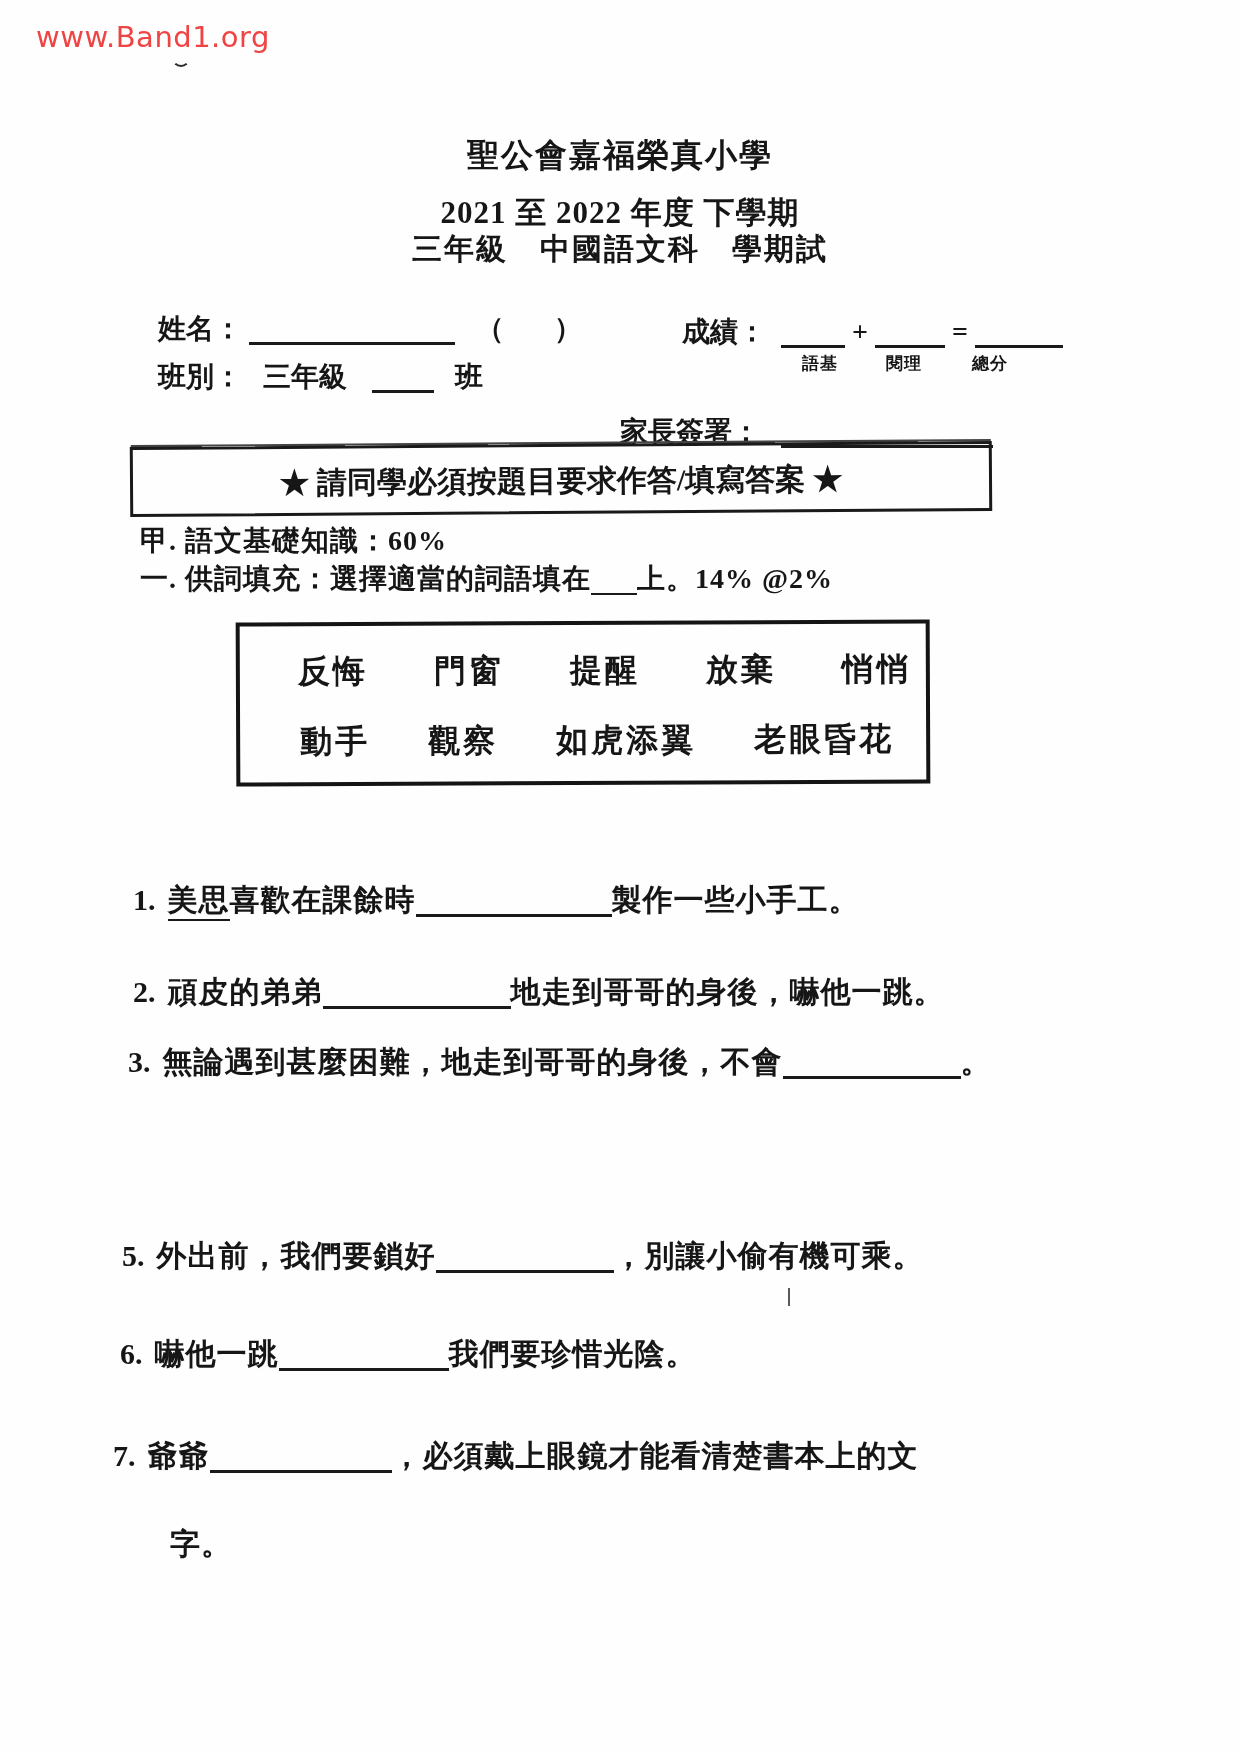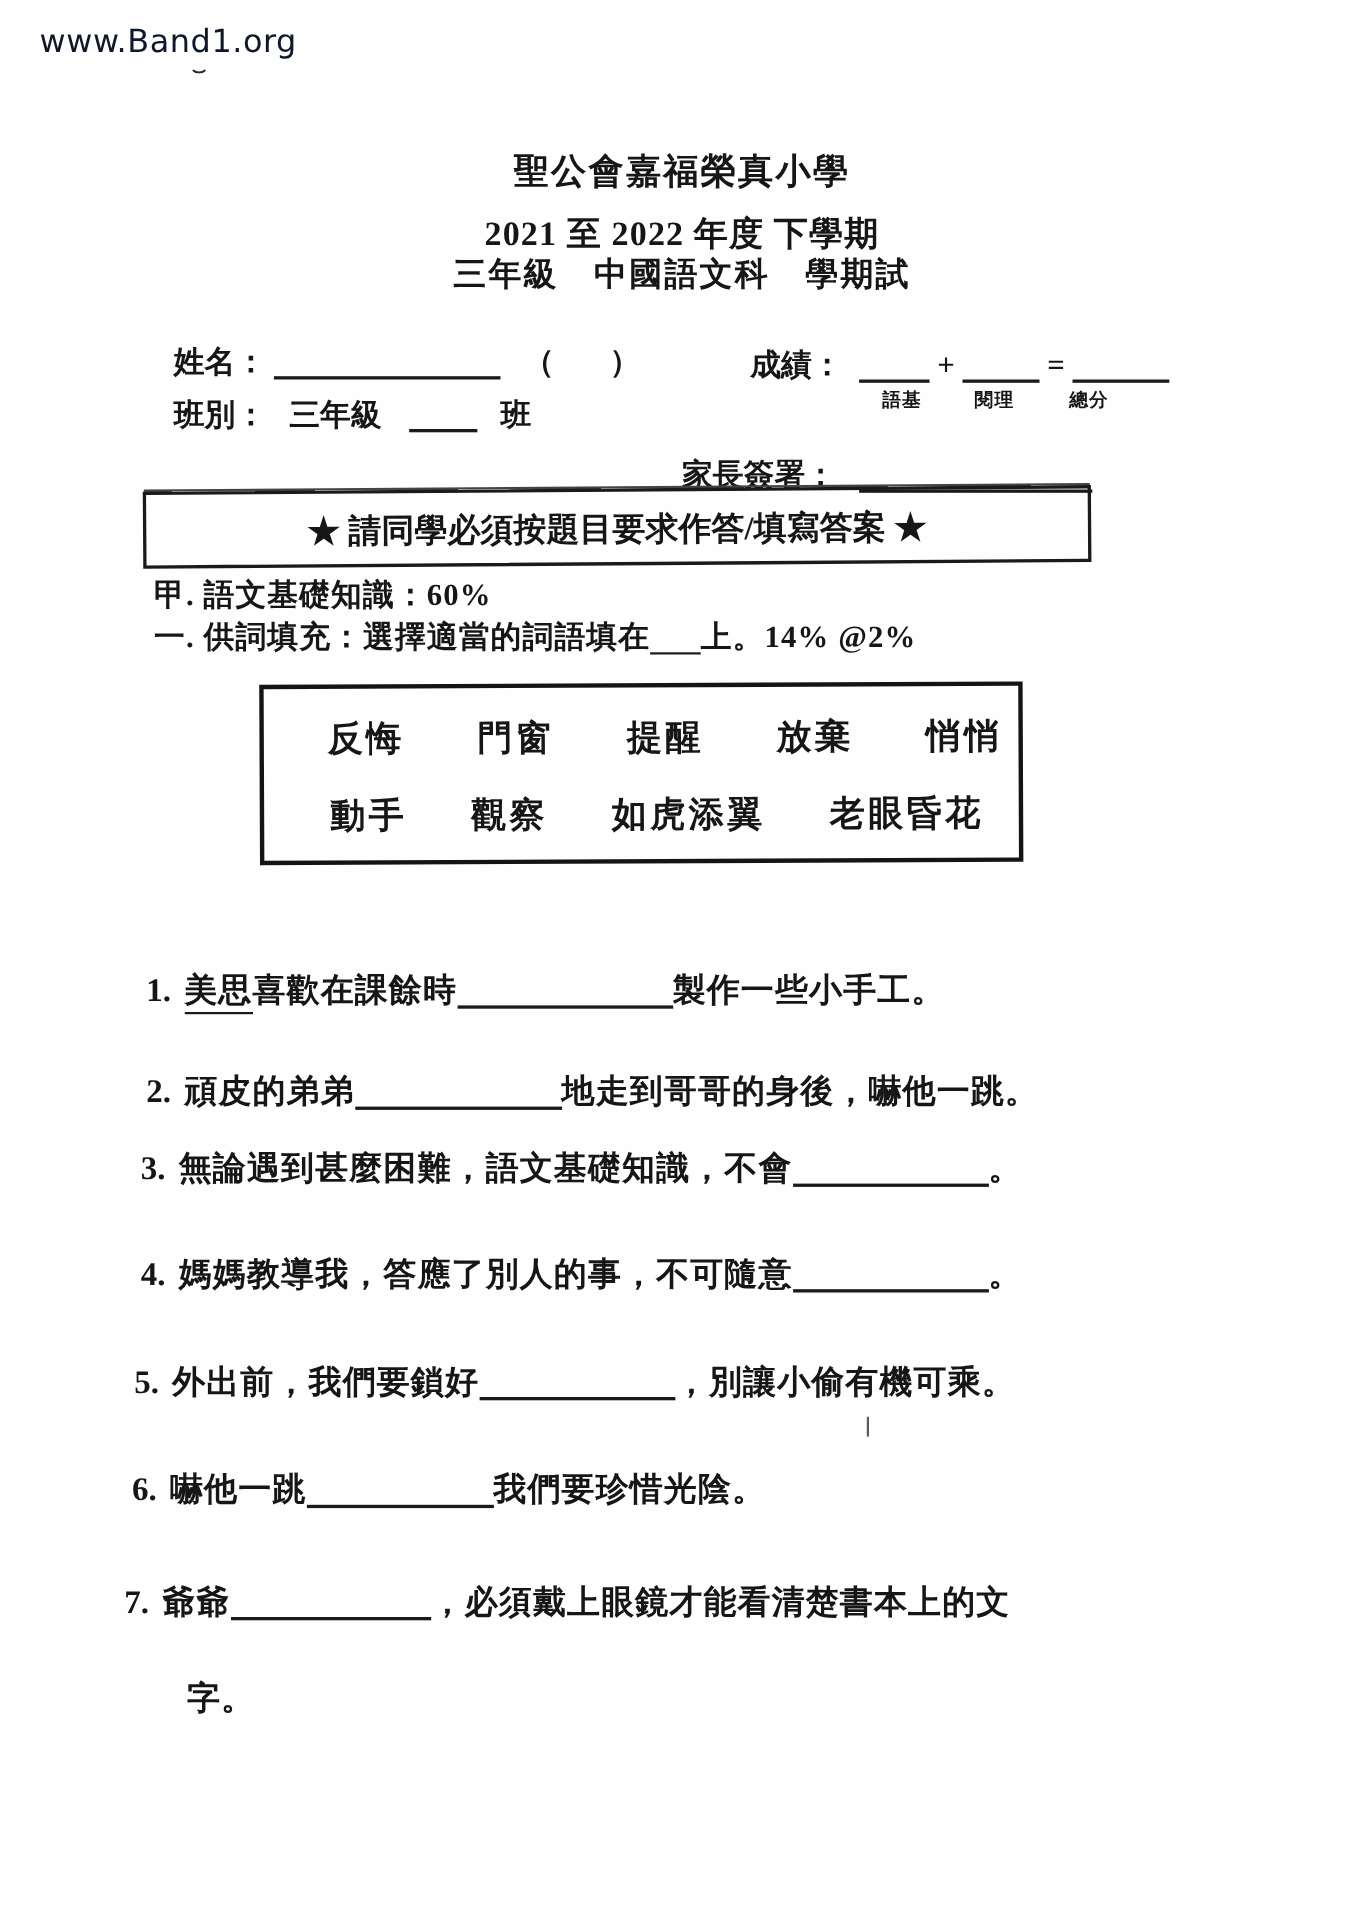--- a/index.html
+++ b/index.html
@@ -8,21 +8,21 @@
     width:1240px;height:1754px;
     margin:0 auto;
     background:#fefefe;
     color:#161616;
     font-family:"Liberation Serif","DejaVu Serif",serif;
     overflow:hidden;
   }
   .abs{position:absolute;white-space:nowrap;}
   .watermark{
     font-family:"DejaVu Sans","Liberation Sans",sans-serif;
-    font-size:29px;color:#0f172a;letter-spacing:0.5px;
+    font-size:29px;color:#ef4444;letter-spacing:0.5px;
   }
   .wm-mark{
     position:absolute;width:14px;height:9px;
     border:2px solid #2a2a2a;border-top:none;border-left-color:transparent;border-right-color:transparent;
     border-radius:0 0 10px 10px;
   }
   .title{font-weight:700;letter-spacing:2px;}
   .t1{font-size:32px;}
   .t2{font-size:31px;letter-spacing:1px;}
   .t3{font-size:30px;}
@@ -133,26 +133,23 @@
 
   <div class="abs q" style="left:133px;top:880px;">
     <span class="qnum">1.</span><span class="uline">美思</span><span>喜歡在課餘時</span><span class="blank" style="width:196px;"></span><span>製作一些小手工。</span>
   </div>
 
   <div class="abs q" style="left:133px;top:972px;">
     <span class="qnum">2.</span><span>頑皮的弟弟</span><span class="blank" style="width:188px;"></span><span>地走到哥哥的身後，嚇他一跳。</span>
   </div>
 
   <div class="abs q" style="left:128px;top:1042px;">
-    <span class="qnum">3.</span><span>無論遇到甚麼困難，語文基礎知識，不會</span><span class="blank" style="width:178px;"></span><span>。</span>
+    <span class="qnum">3.</span><span>無論遇到甚麼困難，地走到哥哥的身後，不會</span><span class="blank" style="width:178px;"></span><span>。</span>
   </div>
 
-  <div class="abs q" style="left:128px;top:1138px;">
-    <span class="qnum">4.</span><span>媽媽教導我，答應了別人的事，不可隨意</span><span class="blank" style="width:178px;"></span><span>。</span>
-  </div>
 
   <div class="abs q" style="left:122px;top:1236px;">
     <span class="qnum">5.</span><span>外出前，我們要鎖好</span><span class="blank" style="width:178px;"></span><span>，別讓小偷有機可乘。</span>
   </div>
 
   <div class="artifact" style="left:788px;top:1288px;width:2px;height:18px;"></div>
 
   <div class="abs q" style="left:120px;top:1334px;">
     <span class="qnum">6.</span><span>嚇他一跳</span><span class="blank" style="width:170px;"></span><span>我們要珍惜光陰。</span>
   </div>

